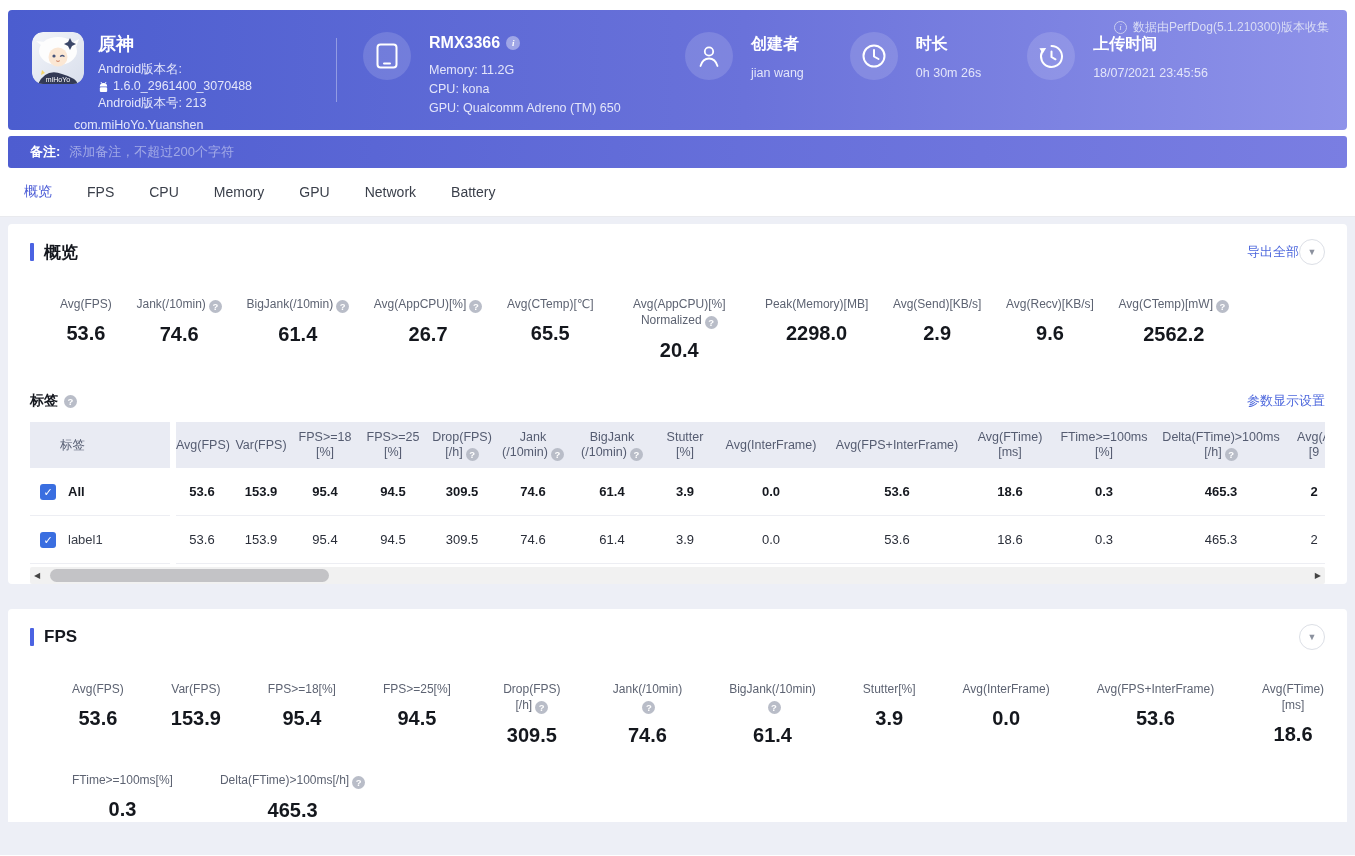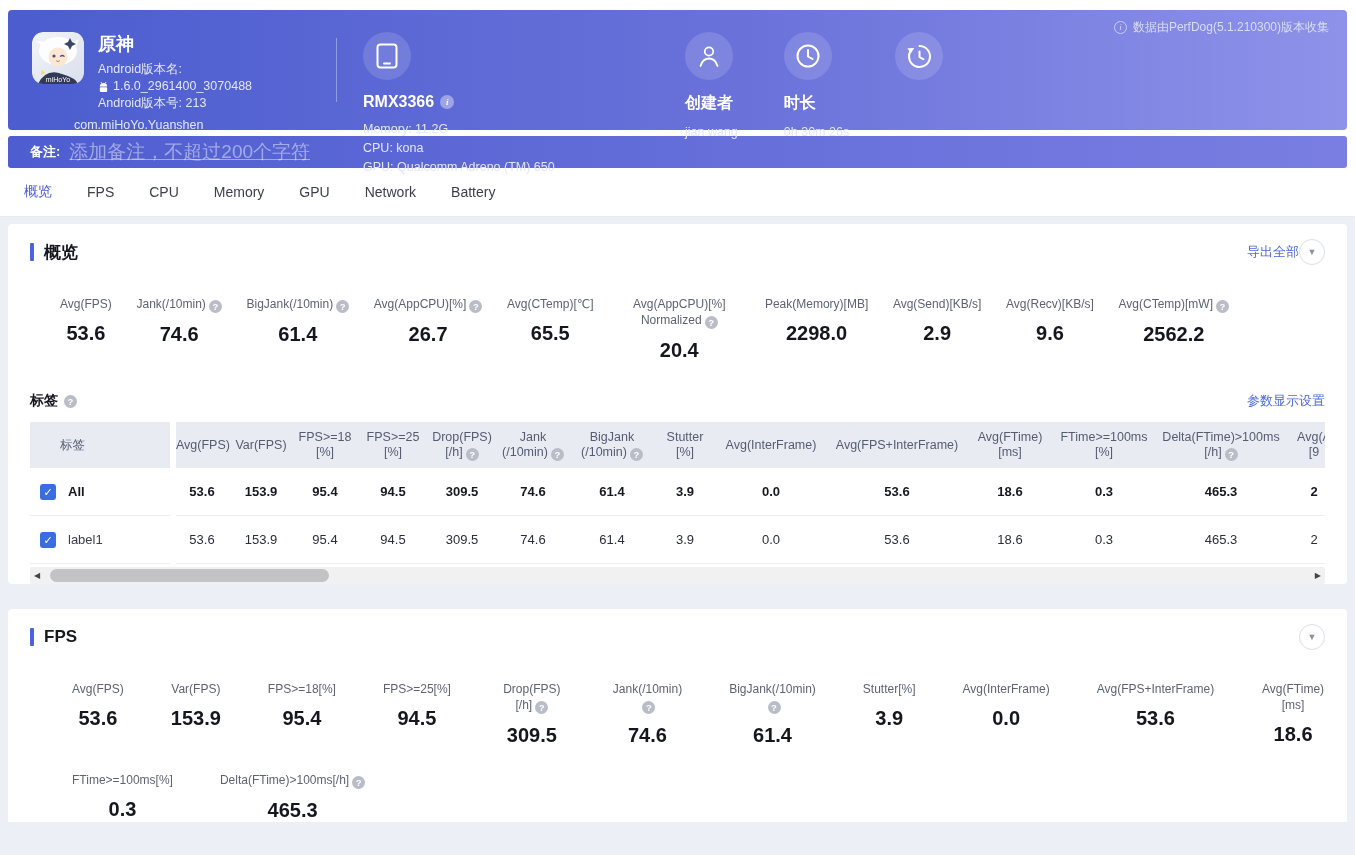--- a/index.html
+++ b/index.html
@@ -14,34 +14,34 @@
   .ci-icon { width:13px; height:13px; border:1px solid #c9cdf0; border-radius:50%; font-size:9px;
     line-height:11px; text-align:center; color:#d9dcf5; font-style:italic; font-family:"Liberation Serif",serif; }
   .hero-inner { display:flex; padding:22px 24px 0 24px; }
   .app-block { width:300px; }
   .app-row { display:flex; gap:14px; }
   .app-icon { width:52px; height:52px; border-radius:11px; overflow:hidden; flex:none; }
   .app-name { font-size:18px; font-weight:bold; margin-bottom:5px; }
   .app-line { font-size:12.5px; color:#e3e5fa; line-height:17px; display:flex; align-items:center; gap:4px; }
   .app-pkg { font-size:12.5px; color:#e3e5fa; margin:6px 0 0 42px; }
   .v-divider { width:1px; height:64px; background:rgba(255,255,255,.35); margin:6px 26px 0 4px; flex:none; }
-  .info-block { display:flex; gap:11px; margin-right:46px;flex-direction:column; }
+  .info-block { display:flex; gap:18px; margin-right:46px; }
   .icon-circle { width:48px; height:48px; border-radius:50%; background:rgba(255,255,255,.14);
     display:flex; align-items:center; justify-content:center; flex:none; }
   .info-title-row { font-size:16px; font-weight:bold; display:flex; align-items:center; gap:6px; margin:2px 0 9px; }
   .info-line { font-size:12.5px; color:#e3e5fa; line-height:19px; }
   .info-badge { width:14px; height:14px; border-radius:50%; background:rgba(255,255,255,.4); color:#fff;
     font-size:9px; line-height:14px; text-align:center; font-style:italic; font-family:"Liberation Serif",serif; }
   .dev-block { width:322px; margin-right:0; }
 
   
   .remark-bar { margin:6px 8px 0; height:32px; border-radius:3px; display:flex; align-items:center;
     padding:0 22px; gap:9px; background:linear-gradient(90deg,#4e5dd0 0%,#7a7ee2 100%); cursor:text; }
   .remark-label { color:#fff; font-size:13px; font-weight:bold; }
-  .remark-placeholder { color:rgba(255,255,255,.45); font-size:19px;text-decoration:underline; }
+  .remark-placeholder { color:rgba(255,255,255,.45); font-size:13px; }
 
   
   .tab-bar { height:49px; background:#fff; display:flex; align-items:center; padding:0 24px; gap:35px;
     border-bottom:1px solid #e9eaee; }
   .tab { font-size:14px; color:#3a3f4a; cursor:pointer; }
   .tab.active { color:#4a5bd6; }
 
   
   .content { background:#edeff6; padding:7px 8px 0; height:638px; }
   .card { background:#fff; border-radius:4px; padding:14px 22px 0; }
@@ -206,20 +206,26 @@
       </div>
 
       <div class="info-block">
         <div class="icon-circle">
           <svg width="27" height="27" viewBox="0 0 27 27">
               <path d="M13.5 3 a10.5 10.5 0 1 1 -9.4 5.8" fill="none" stroke="#fff" stroke-width="2" stroke-linecap="round"></path>
               <polygon points="1.4,5.2 8.2,5 4.8,10.6" fill="#fff"></polygon>
               <path d="M13.5 8.5v5.5l4 2.3" fill="none" stroke="#fff" stroke-width="2" stroke-linecap="round"></path>
             </svg>
         </div>
+        <div class="info-text">
+          <div class="info-title-row">
+              <span>上传时间</span>
+            </div>
+          <div class="info-line">18/07/2021 23:45:56</div>
+        </div>
       </div>
     </div>
   </header>
 
   <div class="remark-bar">
     <span class="remark-label">备注:</span>
     <span class="remark-placeholder">添加备注，不超过200个字符</span>
   </div>
 
   <nav class="tab-bar">

